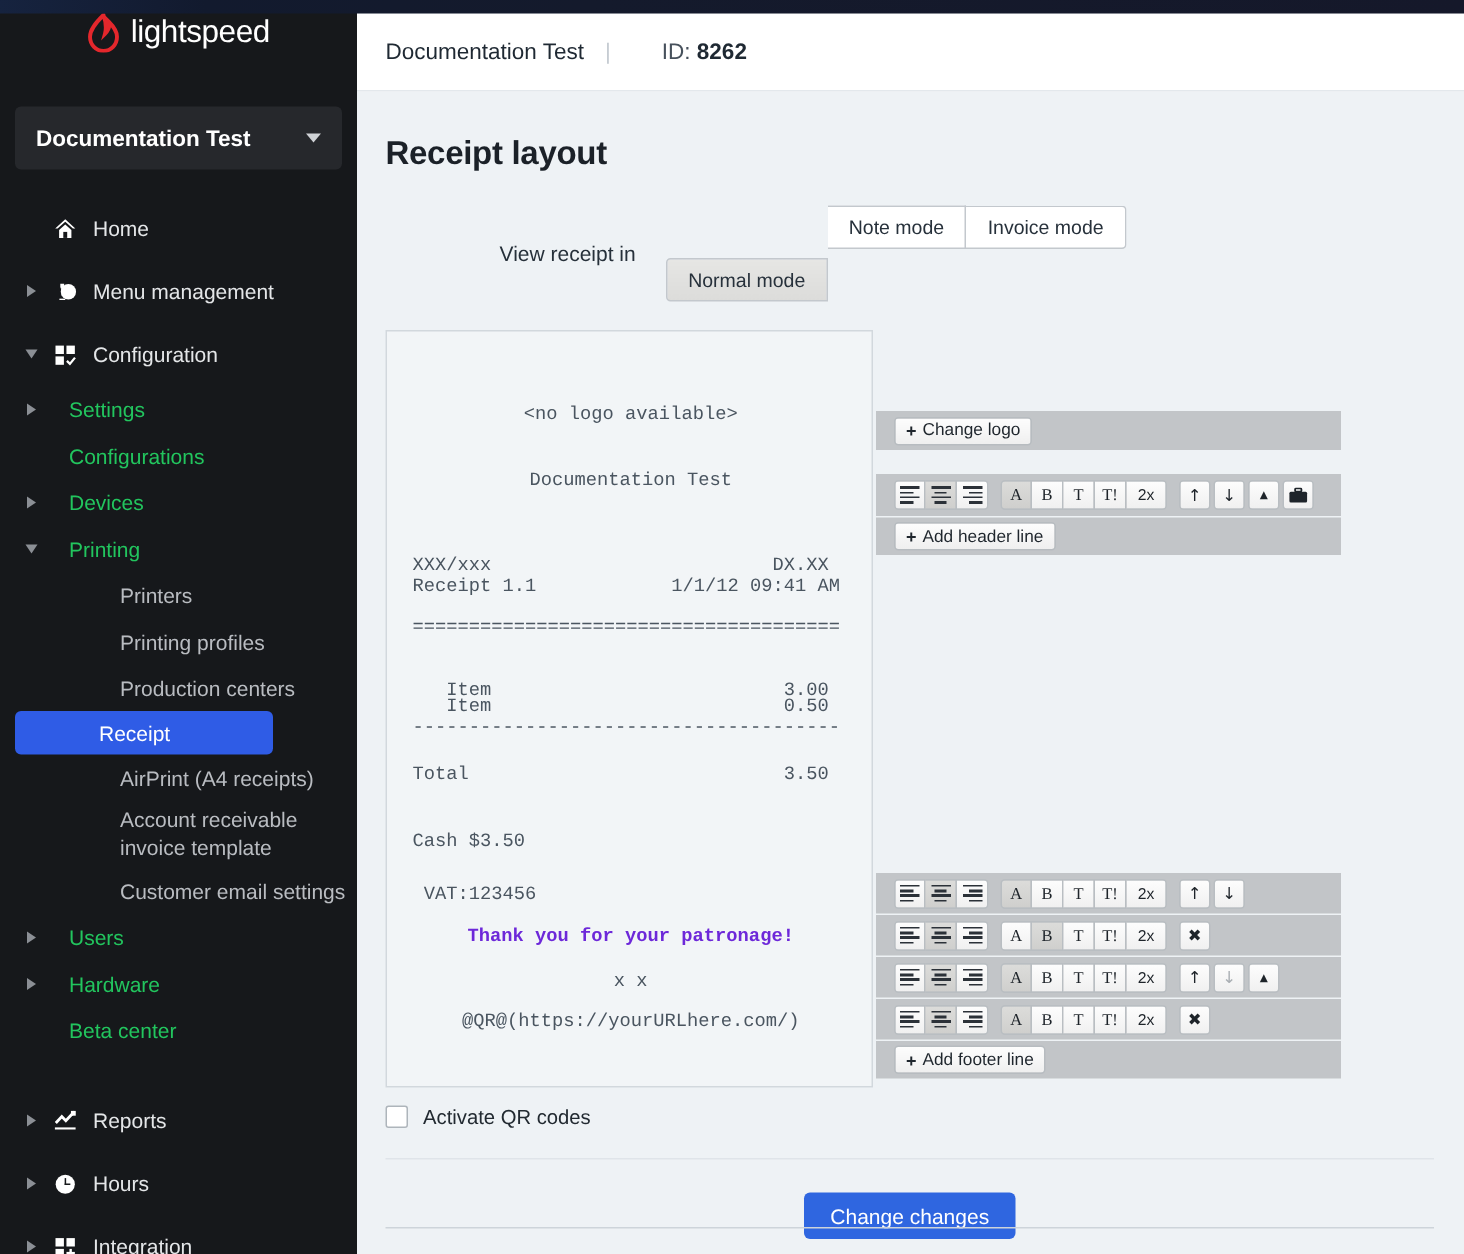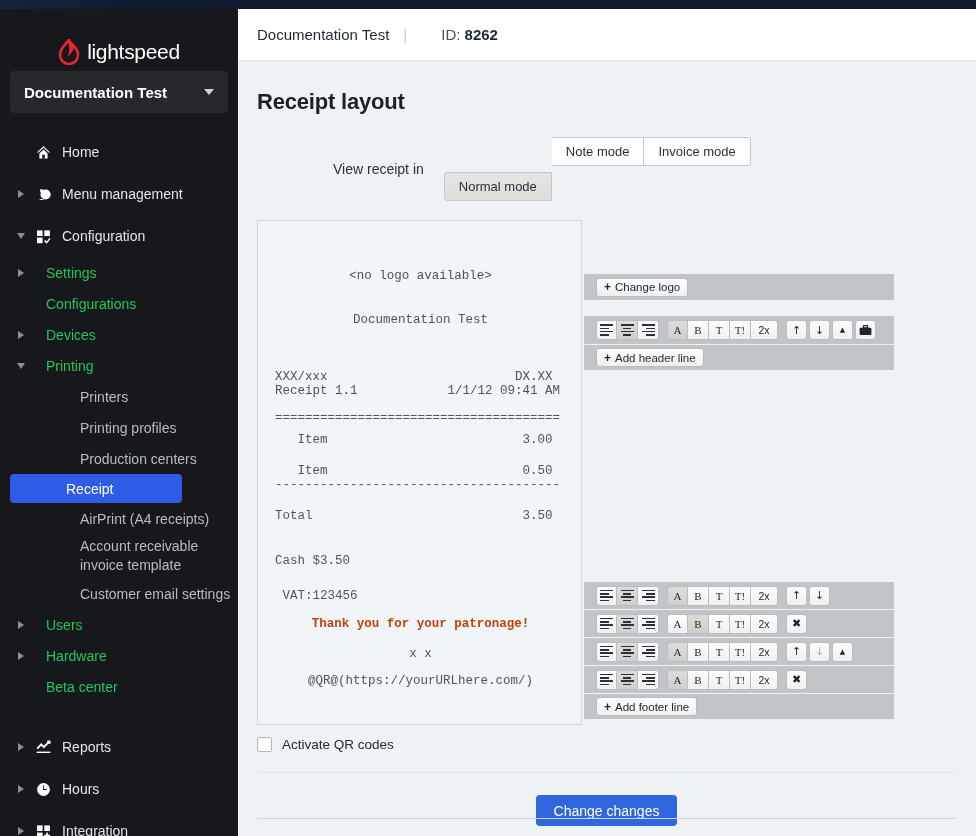--- a/index.html
+++ b/index.html
@@ -18,21 +18,21 @@
     background:linear-gradient(90deg,#16233f 0%,#121a2e 14%,#141a2c 40%,#15182a 100%);
     z-index:30;
   }
 
   
   .sidebar {
     width:238px; height:836px; background:#16181b;
     position:relative; flex:0 0 238px; padding-top:9px;
     overflow:hidden;
   }
-  .brand { height:56px; display:flex; align-items:flex-end; justify-content:center; }
+  .brand { height:56px; display:flex; align-items:flex-start; justify-content:center; }
   .brand-logo { display:flex; align-items:center; gap:7px; }
   .flame { width:22px; height:26px; position:relative; }
   .brand-text { color:#fff; font-size:21px; letter-spacing:-0.3px; }
 
   .account {
     margin:6px 10px 0 10px; height:42px; background:#26282c; border-radius:4px;
     display:flex; align-items:center; padding:0 14px; cursor:pointer;
   }
   .account-name { color:#fff; font-weight:bold; font-size:15px; flex:1; }
   .caret-down {
@@ -93,21 +93,21 @@
   
   .editor { position:relative; margin-top:19px; height:505px; }
   .receipt {
     position:absolute; left:0; top:0; width:325px; height:505px;
     background:#f2f5f7; border:1px solid #d2d8dd;
     font-family:"Liberation Mono","DejaVu Sans Mono",monospace;
     font-size:12.5px; color:#4a5560; line-height:1;
   }
   .r-line { position:absolute; left:0; width:325px; white-space:pre; }
   .r-center { text-align:center; }
-  .r-bold { font-weight:bold; color:#c2410c; }
+  .r-bold { font-weight:bold; color:#6d28d9; }
 
   .tb-band {
     position:absolute; left:327px; width:310px; background:#c2c5c8;
   }
   .tb-band.light { background:#eef2f5; }
   .tb-row { display:flex; align-items:center; height:100%; padding-left:12px; gap:0; }
 
   .btn-plus {
     height:19px; display:inline-flex; align-items:center; gap:4px; padding:0 7px;
     background:linear-gradient(#fdfdfd,#efefef); border:1px solid #b7bcc0; border-radius:3px;
@@ -340,21 +340,21 @@
           </div>
       </div>
 
       <div class="editor">
         <div class="receipt">
             <div class="r-line r-center" style="top: 49px; padding-left: 0px;">&lt;no logo available&gt;</div>
             <div class="r-line r-center" style="top: 93px; padding-left: 0px;">Documentation Test</div>
             <div class="r-line" style="top: 150px; padding-left: 17px;">XXX/xxx                         DX.XX</div>
             <div class="r-line" style="top: 164px; padding-left: 17px;">Receipt 1.1            1/1/12 09:41 AM</div>
             <div class="r-line" style="top: 191px; padding-left: 17px;">======================================</div>
-            <div class="r-line" style="top: 213px; padding-left: 17px;">   Item                          3.00</div>
+            <div class="r-line" style="top: 233px; padding-left: 17px;">   Item                          3.00</div>
             <div class="r-line" style="top: 244px; padding-left: 17px;">   Item                          0.50</div>
             <div class="r-line" style="top: 258px; padding-left: 17px;">--------------------------------------</div>
             <div class="r-line" style="top: 289px; padding-left: 17px;">Total                            3.50</div>
             <div class="r-line" style="top: 334px; padding-left: 17px;">Cash $3.50</div>
             <div class="r-line" style="top: 369px; padding-left: 17px;"> VAT:123456</div>
             <div class="r-line r-center r-bold" style="top: 397px; padding-left: 0px;">Thank you for your patronage!</div>
             <div class="r-line r-center" style="top: 427px; padding-left: 0px;">x x</div>
             <div class="r-line r-center" style="top: 454px; padding-left: 0px;">@QR@(https://yourURLhere.com/)</div>
           </div>
 

